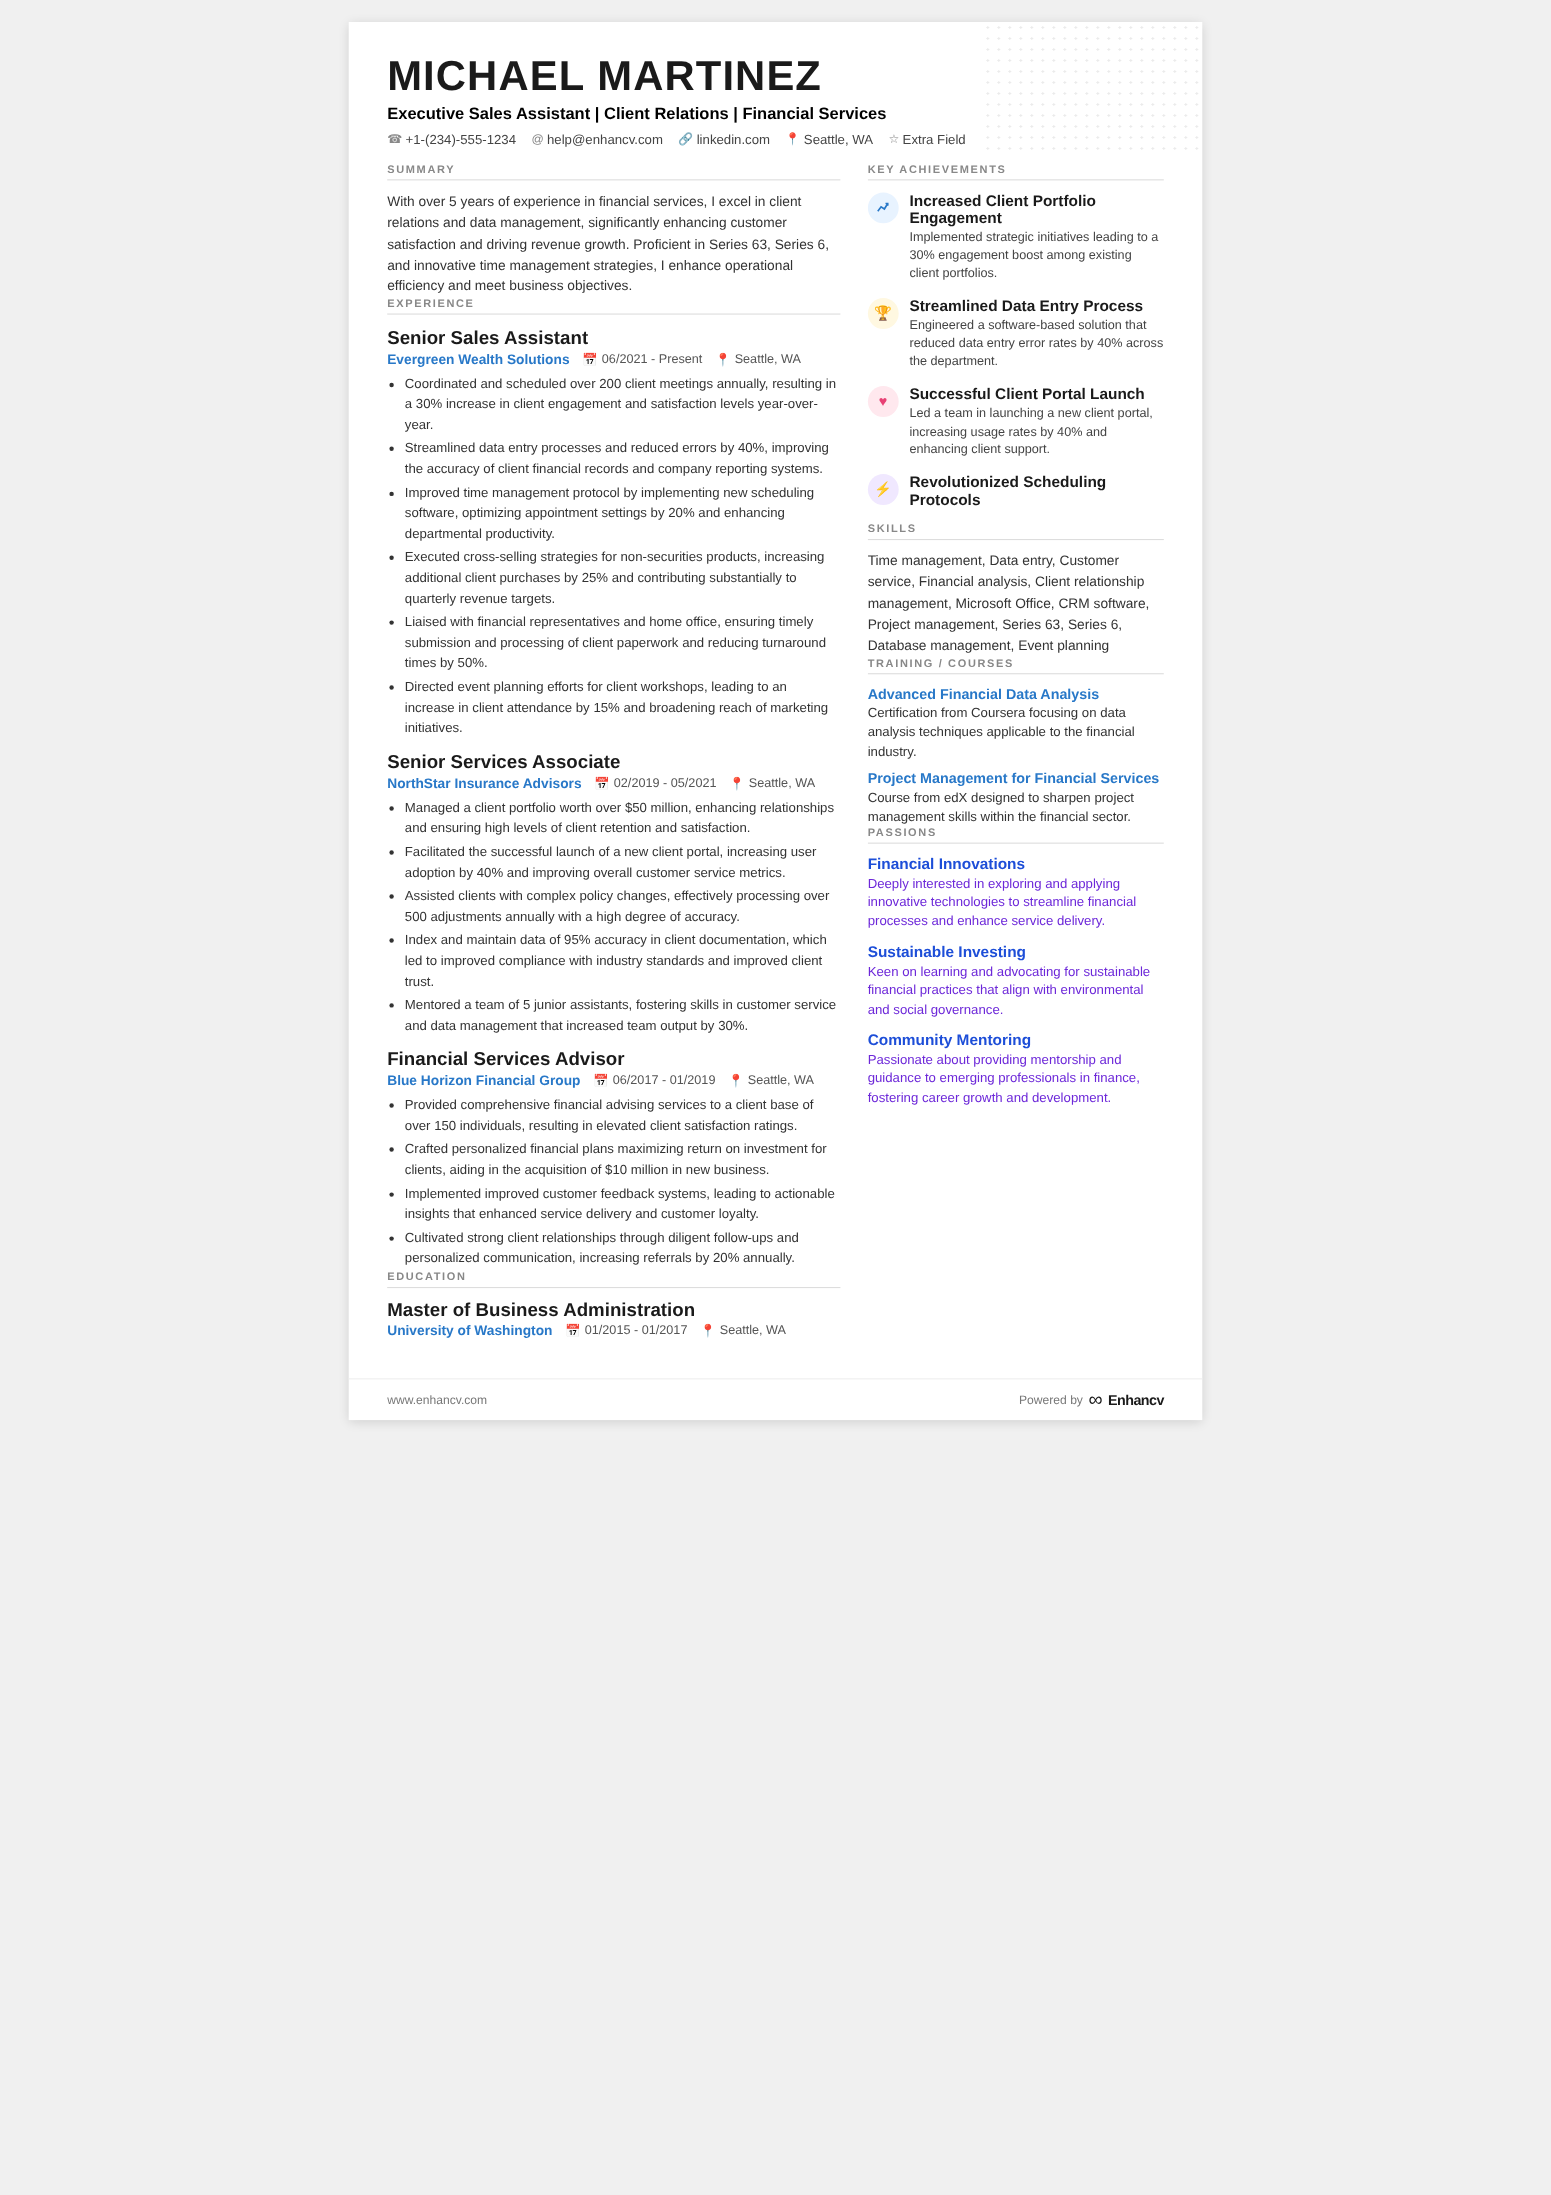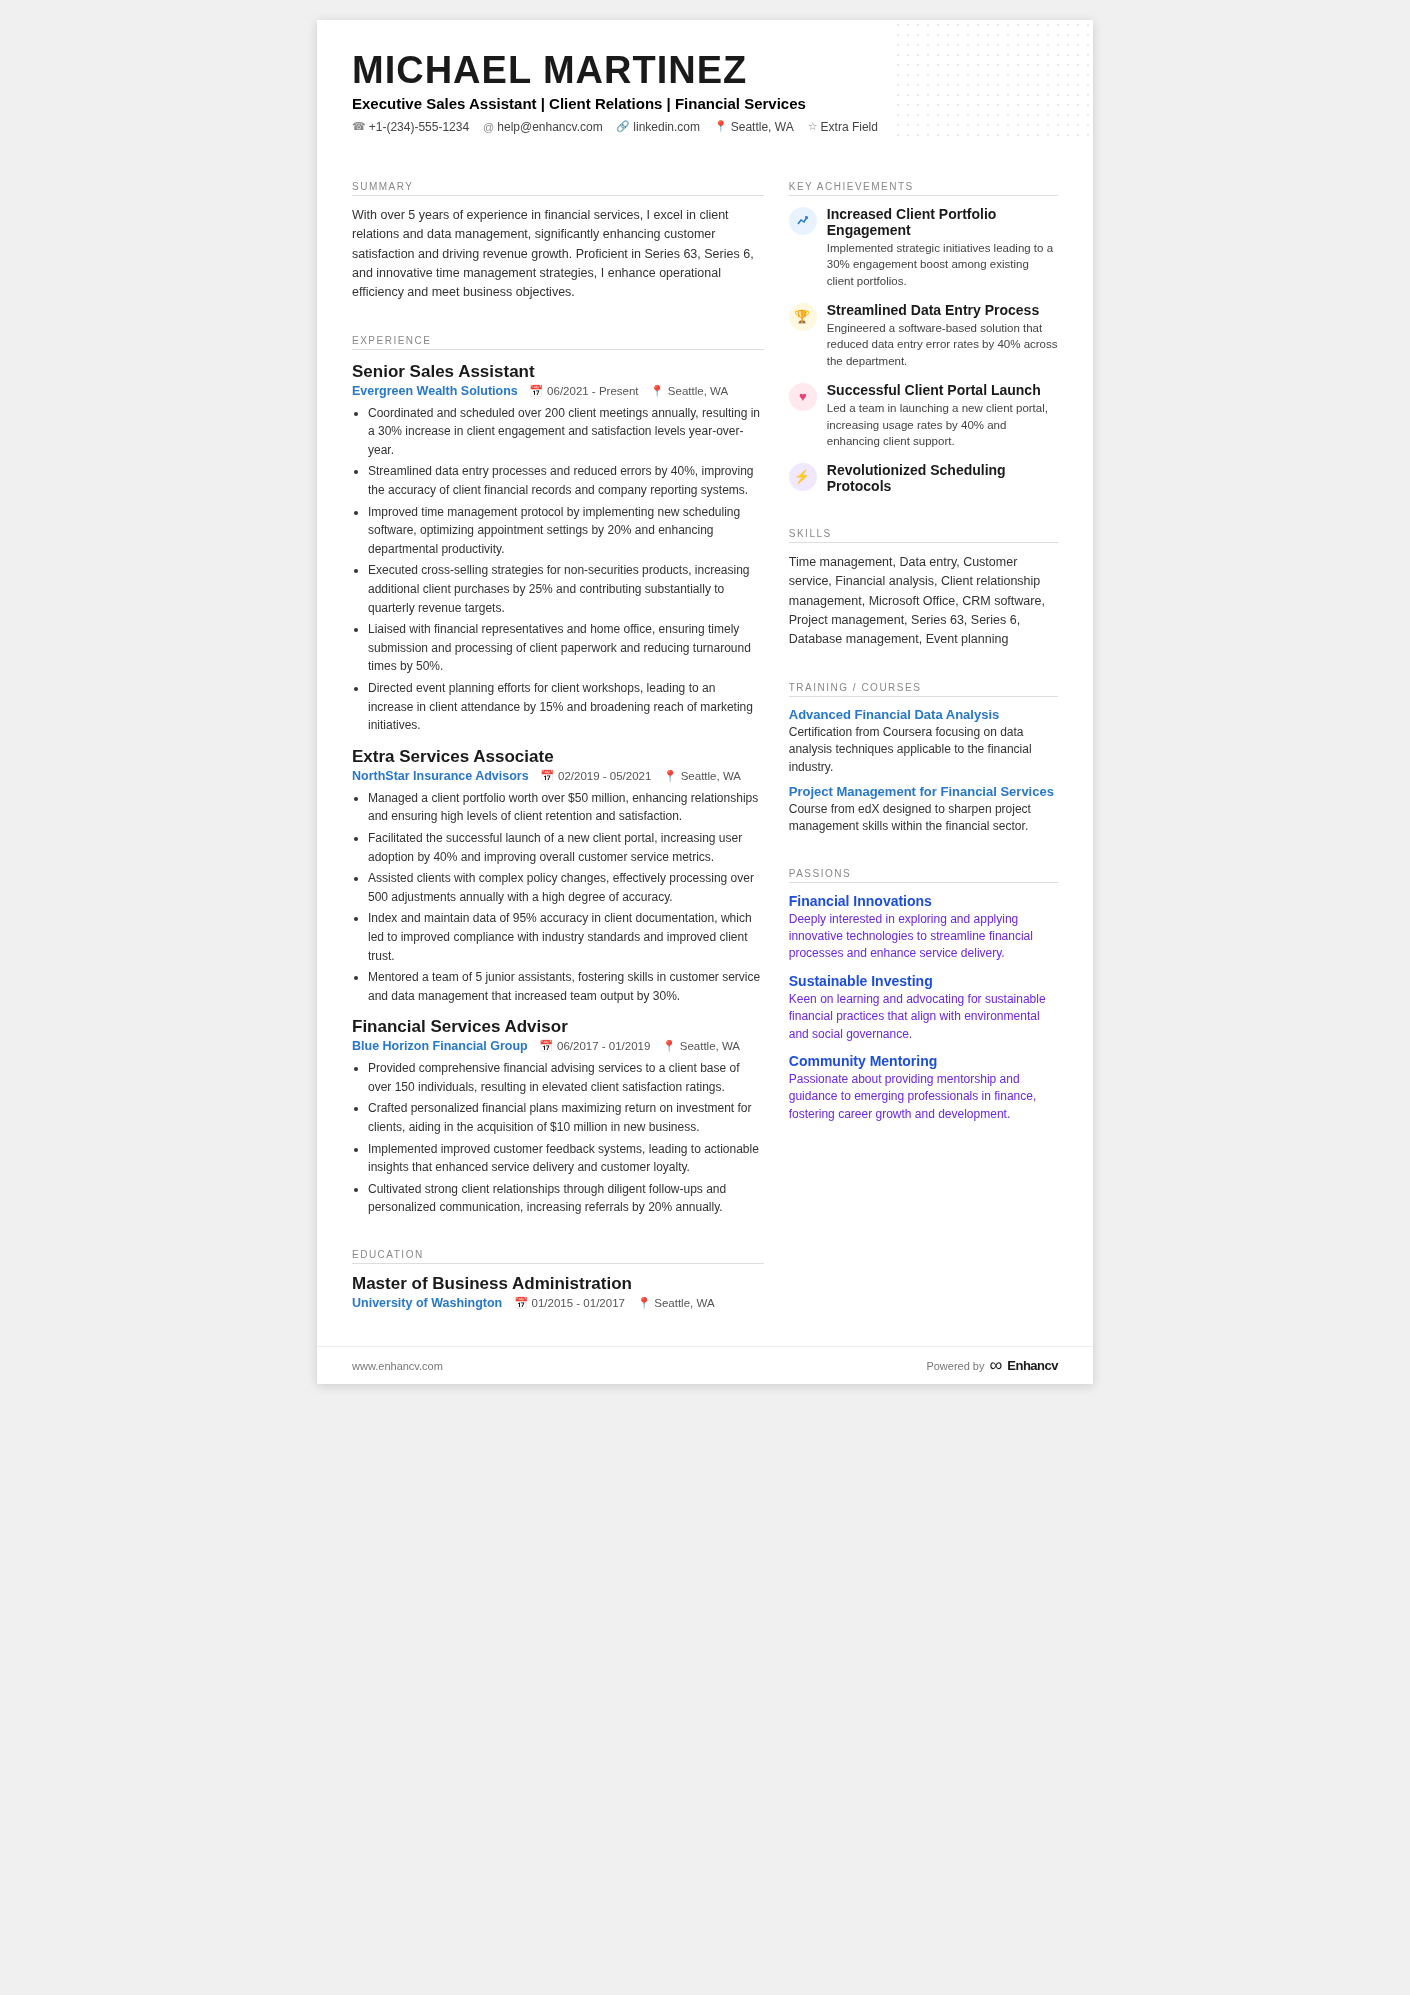--- a/index.html
+++ b/index.html
@@ -76,28 +76,28 @@
       flex: 1.3;
       min-width: 0;
     }
     .right-col {
       flex: 0.85;
       min-width: 0;
     }
     
     .section-label {
       font-size: 10px;
-      font-weight: 400;
+      font-weight: 700;
       color: #888;
       letter-spacing: 1.5px;
       text-transform: uppercase;
       border-bottom: 1.5px solid #ddd;
       padding-bottom: 3px;
       margin-bottom: 10px;
-      margin-top: 32px;
+      margin-top: 0;
     }
     
     .summary-text {
       font-size: 12.5px;
       color: #333;
       line-height: 1.55;
     }
     
     .job-title {
       font-size: 17px;
@@ -305,21 +305,21 @@
             <li>Coordinated and scheduled over 200 client meetings annually, resulting in a 30% increase in client engagement and satisfaction levels year-over-year.</li>
             <li>Streamlined data entry processes and reduced errors by 40%, improving the accuracy of client financial records and company reporting systems.</li>
             <li>Improved time management protocol by implementing new scheduling software, optimizing appointment settings by 20% and enhancing departmental productivity.</li>
             <li>Executed cross-selling strategies for non-securities products, increasing additional client purchases by 25% and contributing substantially to quarterly revenue targets.</li>
             <li>Liaised with financial representatives and home office, ensuring timely submission and processing of client paperwork and reducing turnaround times by 50%.</li>
             <li>Directed event planning efforts for client workshops, leading to an increase in client attendance by 15% and broadening reach of marketing initiatives.</li>
           </ul>
         </div>
 
         <div class="job-entry">
-          <div class="job-title">Extra Services Associate</div>
+          <div class="job-title">Senior Services Associate</div>
           <div class="job-meta">
             <span class="employer-name">NorthStar Insurance Advisors</span>
             <span class="job-dates">
               <span>📅</span>
               <span>02/2019 - 05/2021</span>
             </span>
             <span class="job-location">
               <span>📍</span>
               <span>Seattle, WA</span>
             </span>

